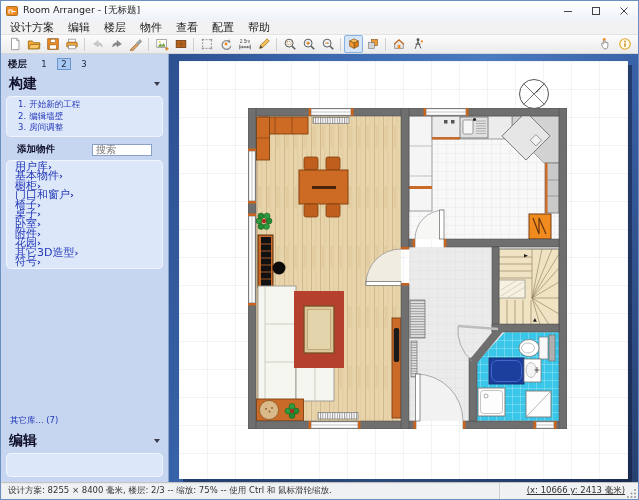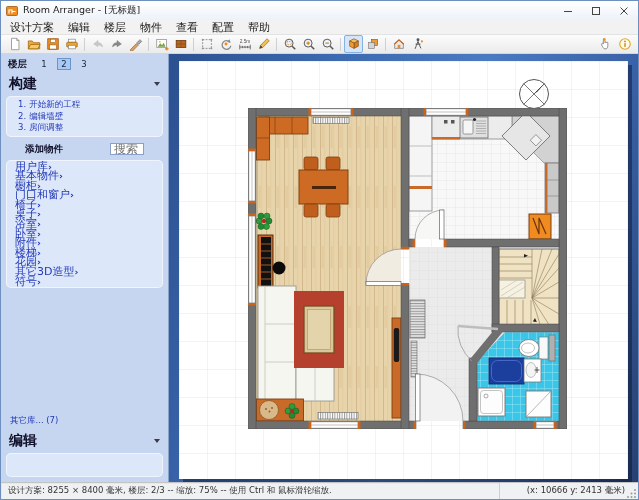--- a/index.html
+++ b/index.html
@@ -35,23 +35,23 @@
   .floor-tabs{display:flex;margin-left:10px;gap:6px;}
   .floor-tab{width:14px;height:12px;display:flex;align-items:center;justify-content:center;
     font-size:8.5px;font-weight:normal;color:#15253f;border:1px solid transparent;}
   .floor-tab.active{background:#a9c9f2;border-color:#6b96cc;}
   .section-head{display:flex;align-items:center;padding:3px 8px 1px;font-size:14px;font-weight:bold;color:#10102a;}
   .collapse-icon{margin-left:auto;width:0;height:0;border-left:3.5px solid transparent;
     border-right:3.5px solid transparent;border-top:4.5px solid #3a3a4a;}
   .panel{background:#dde7fa;border-radius:5px;margin:2px 5px;padding:3px 0;
     box-shadow:inset 0 0 0 1px rgba(255,255,255,.55);}
   .step{font-size:8.5px;color:#2238b8;padding:1px 0 1px 12px;display:flex;gap:3px;line-height:9.5px;}
-  .add-head{display:flex;align-items:flex-start;justify-content:space-between;padding:4px 24px 2px;}
+  .add-head{display:flex;align-items:flex-end;justify-content:space-between;padding:4px 16px 2px;}
   .add-title{font-size:9.5px;font-weight:bold;color:#10102a;}
-  .search{width:34px;height:12px;font-size:12px;border:1px solid #8aa0c8;background:#fff;padding:0 3px;
+  .search{width:60px;height:12px;font-size:10px;border:1px solid #8aa0c8;background:#fff;padding:0 3px;
     font-family:"DejaVu Sans",sans-serif;}
   .cats{padding:2px 0;}
   .cat{display:flex;justify-content:flex-start;align-items:center;padding:0 9px;
     font-size:11px;color:#2238b8;height:9.6px;line-height:9.6px;}
   .chev::after{content:"›";color:#2238b8;font-size:9.5px;font-weight:bold;}
   .spacer{flex:1;}
   .other-libs{font-size:8.5px;color:#2238b8;padding:2px 9px;}
   .edit-panel{height:24px;margin:2px 5px 5px;background:#dde7fa;border-radius:5px;
     box-shadow:inset 0 0 0 1px rgba(255,255,255,.55);}
   
@@ -64,21 +64,21 @@
       linear-gradient(90deg,rgba(20,30,60,.05) 1px,transparent 1px);
     background-size:28px 28px;}
   .plan{position:absolute;left:69px;top:47px;width:319px;height:321px;}
   .compass{position:absolute;left:335px;top:13px;width:40px;height:40px;}
   
   .statusbar{height:17px;flex:0 0 17px;background:#f0f1f3;border-top:1px solid #c4c4c4;
     display:flex;align-items:center;font-size:8.5px;color:#333;}
   .status-left{flex:1;padding:0 7px;border-right:1px solid #cfcfcf;height:100%;display:flex;align-items:center;
     box-shadow:inset 1px 1px 0 rgba(0,0,0,.03);text-align:center;}
   .status-right{width:138px;padding:0 13px 0 4px;text-align:right;height:100%;display:flex;
-    align-items:center;justify-content:flex-end;position:relative;}
+    align-items:center;justify-content:flex-end;position:relative;text-decoration:underline;}
   .grip{position:absolute;right:1px;bottom:1px;width:10px;height:10px;}
 </style>
 </head>
 <body>
 
 <div class="window">
 
   <div class="titlebar">
     <svg class="app-icon" viewBox="0 0 12 12">
       <rect x="0.5" y="1.5" width="11" height="9" rx="1" fill="#ef8b1f" stroke="#9a5a10" stroke-width="0.8"></rect>
@@ -335,40 +335,32 @@
           <div class="cat">
             <span>椅子</span>
             <span class="chev"></span>
           </div>
 
           <div class="cat">
             <span>桌子</span>
             <span class="chev"></span>
           </div>
 
-          <div class="cat">
-            <span>浴室</span>
-            <span class="chev"></span>
-          </div>
 
           <div class="cat">
             <span>卧室</span>
             <span class="chev"></span>
           </div>
 
 
           <div class="cat">
             <span>附件</span>
             <span class="chev"></span>
           </div>
 
-          <div class="cat">
-            <span>楼梯</span>
-            <span class="chev"></span>
-          </div>
 
           <div class="cat">
             <span>花园</span>
             <span class="chev"></span>
           </div>
 
 
           <div class="cat">
             <span>其它3D造型</span>
             <span class="chev"></span>

